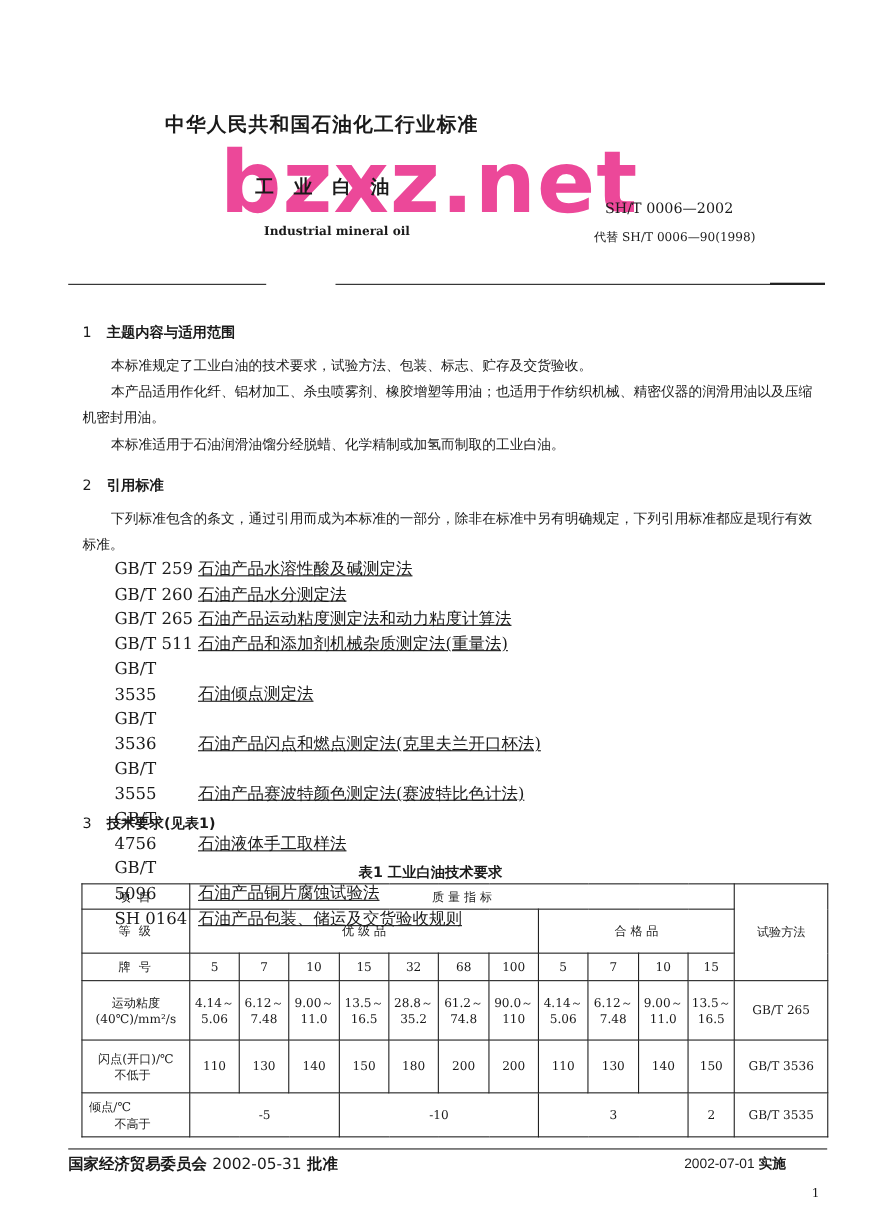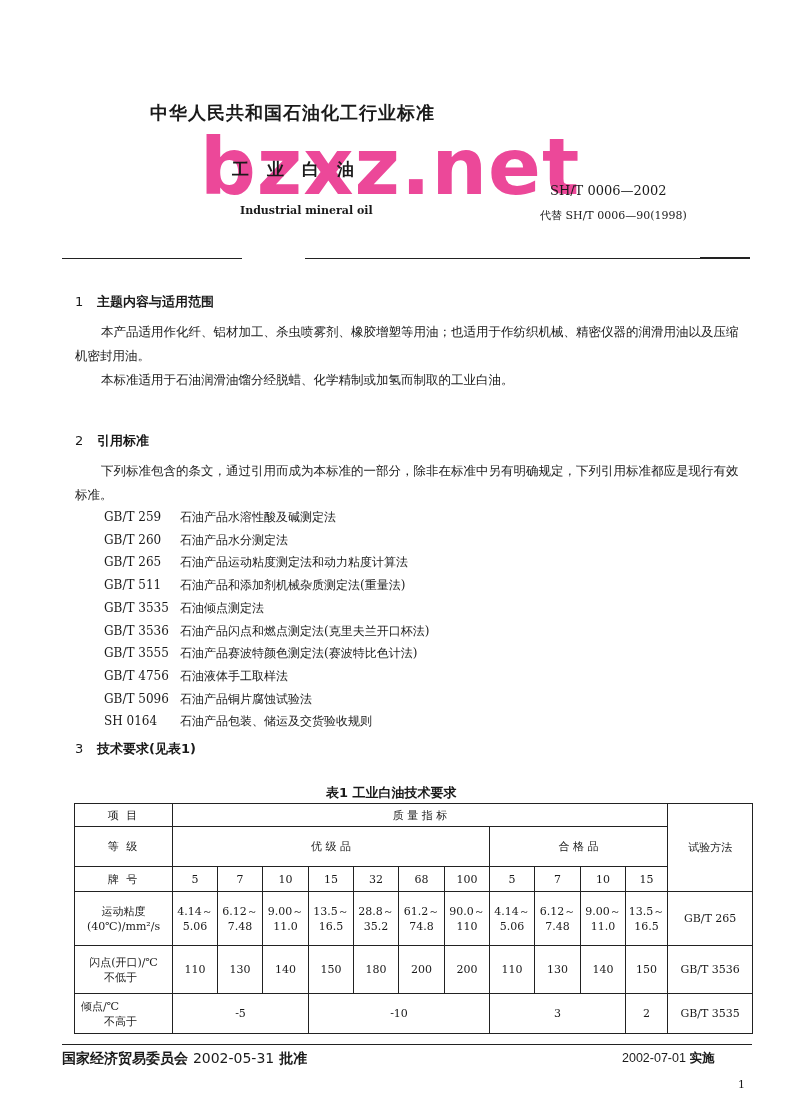--- a/index.html
+++ b/index.html
@@ -21,21 +21,21 @@
   .rule-left { left: 62px; top: 258px; width: 180px; height: 1px; background: #222; }
   .rule-right { left: 305px; top: 258px; width: 445px; height: 1px; background: #222; }
   .rule-right-thick { left: 700px; top: 257px; width: 50px; height: 2px; background: #222; }
 
   .section-head { font-size: 13px; font-weight: bold; font-family: "DejaVu Sans", sans-serif; }
   .section-head .num { font-weight: normal; display: inline-block; width: 22px; }
   .para { font-size: 12.5px; line-height: 24px; }
   .indent { text-indent: 26px; }
   .body-block { left: 75px; width: 665px; }
 
-  .ref-list { left: 104px; top: 506px; font-size: 12px; line-height: 22.7px; }
+  .ref-list { left: 104px; top: 506px; font-size: 15px; line-height: 22.7px; text-decoration: underline; }
   .ref-item .code { display: inline-block; width: 76px; }
 
   .table-caption { left: 326px; top: 784px; font-size: 13px; font-weight: bold; font-family: "DejaVu Sans", sans-serif; }
 
   table.spec {
     position: absolute; left: 74px; top: 803px; width: 678px;
     border-collapse: collapse; font-size: 11px; table-layout: fixed; border-radius: 23px;
   }
   table.spec td {
     border: 1px solid #222; text-align: center; vertical-align: middle;
@@ -64,20 +64,21 @@
 <div class="abs std-replaces">代替 SH/T 0006—90(1998)</div>
 
 <div class="abs rule-left"></div>
 <div class="abs rule-right"></div>
 <div class="abs rule-right-thick"></div>
 
 <div class="abs section-head" style="left:75px; top:293px;">
   <span class="num">1</span><span>主题内容与适用范围</span>
 </div>
 <div class="abs body-block para" style="top:320px;">
+  <div class="indent">本标准规定了工业白油的技术要求，试验方法、包装、标志、贮存及交货验收。</div>
   <div class="indent">本产品适用作化纤、铝材加工、杀虫喷雾剂、橡胶增塑等用油；也适用于作纺织机械、精密仪器的润滑用油以及压缩机密封用油。</div>
   <div class="indent">本标准适用于石油润滑油馏分经脱蜡、化学精制或加氢而制取的工业白油。</div>
 </div>
 
 <div class="abs section-head" style="left:75px; top:432px;">
   <span class="num">2</span><span>引用标准</span>
 </div>
 <div class="abs body-block para" style="top:459px;">
   <div class="indent">下列标准包含的条文，通过引用而成为本标准的一部分，除非在标准中另有明确规定，下列引用标准都应是现行有效标准。</div>
 </div>

